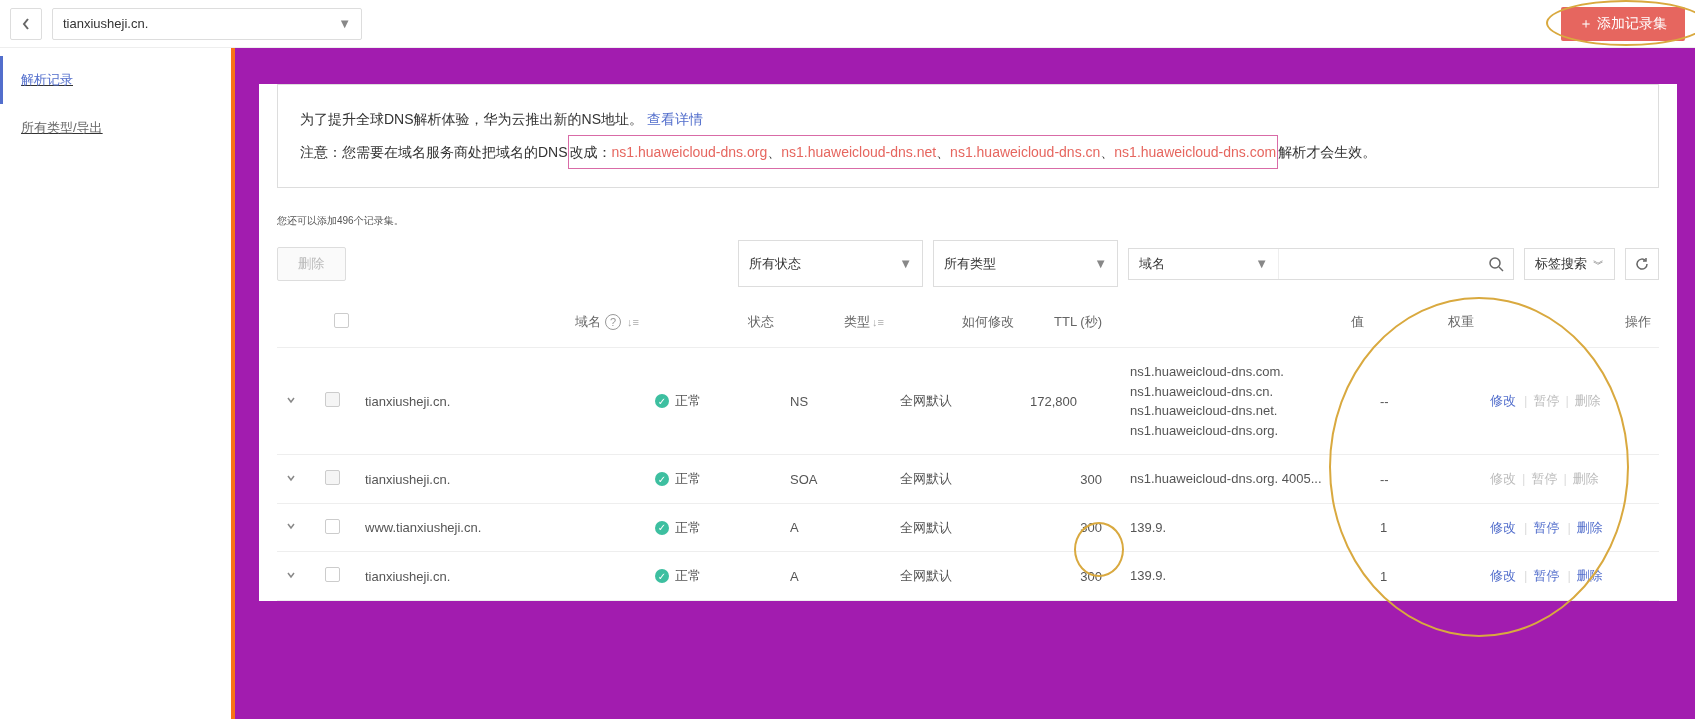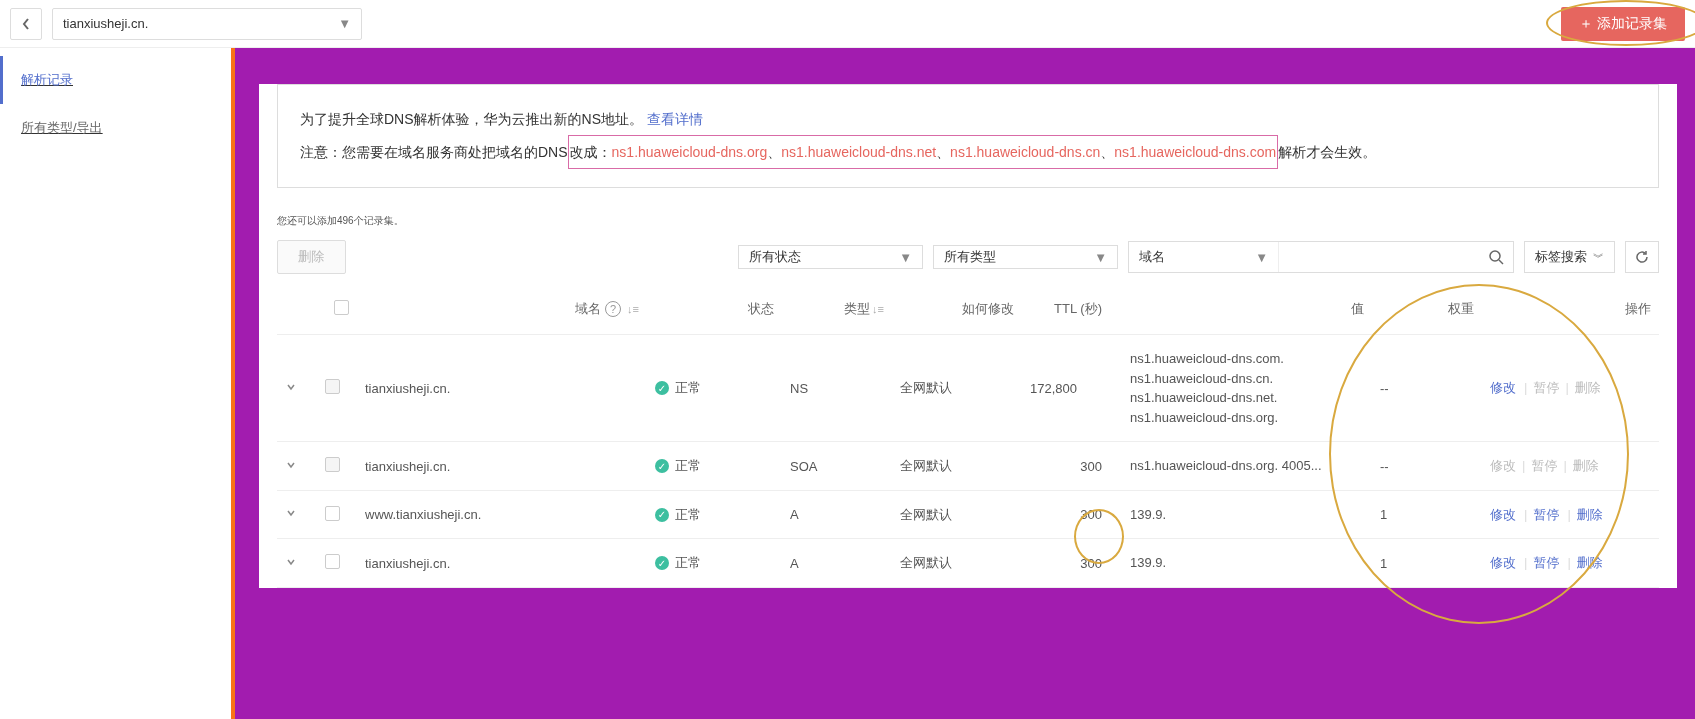--- a/index.html
+++ b/index.html
@@ -18,21 +18,21 @@
 .content { background: #fff; margin: 0 18px 0 24px; }
 .notice { border: 1px solid #ddd; margin: 18px 18px 0 18px; padding: 18px 22px; line-height: 2.3; font-size: 14px; position: relative; }
 .notice a { color: #526ecc; text-decoration: none; }
 .dns-box { border: 1px solid #d96ba7; display: inline-block; padding: 0 1px; }
 .dns-item { color: #e6665f; }
 .sep { color: #333; }
 .records-info { padding: 26px 18px 12px 18px; color: #555; font-size: 10px; }
 .toolbar { display: flex; align-items: center; padding: 0 18px 10px 18px; gap: 10px; }
 .btn-del { border: 1px solid #ddd; background: #fafafa; color: #bbb; padding: 7px 20px; border-radius: 2px; cursor: not-allowed; }
 .spacer { flex: 1; }
-.select { border: 1px solid #ddd; background: #fff; height: 24px; display: flex; align-items: center; justify-content: space-between; padding: 0 10px; cursor: pointer; min-width: 185px; }
+.select { border: 1px solid #ddd; background: #fff; height: 47px; display: flex; align-items: center; justify-content: space-between; padding: 0 10px; cursor: pointer; min-width: 185px; }
 .search-wrap { border: 1px solid #ddd; height: 32px; display: flex; align-items: center; background: #fff; }
 .search-sel { display: flex; align-items: center; padding: 0 10px; gap: 6px; border-right: 1px solid #eee; height: 100%; cursor: pointer; min-width: 150px; justify-content: space-between; }
 .search-input { border: none; outline: none; width: 200px; padding: 0 8px; height: 100%; }
 .search-icon { width: 34px; display: flex; align-items: center; justify-content: center; cursor: pointer; }
 .tag-btn { border: 1px solid #ddd; height: 32px; padding: 0 10px; display: flex; align-items: center; gap: 6px; cursor: pointer; background: #fff; }
 .refresh-btn { border: 1px solid #ddd; height: 32px; width: 34px; display: flex; align-items: center; justify-content: center; cursor: pointer; background: #fff; }
 table { width: calc(100% - 36px); margin: 0 18px; border-collapse: collapse; }
 th { text-align: right; padding: 16px 8px; font-weight: normal; color: #666; border-bottom: 1px solid #eee; font-size: 13px; }
 td { padding: 14px 8px; border-bottom: 1px solid #eee; color: #555; vertical-align: middle; }
 .chk { width: 15px; height: 15px; border: 1px solid #ccc; border-radius: 2px; display: inline-block; cursor: pointer; }

